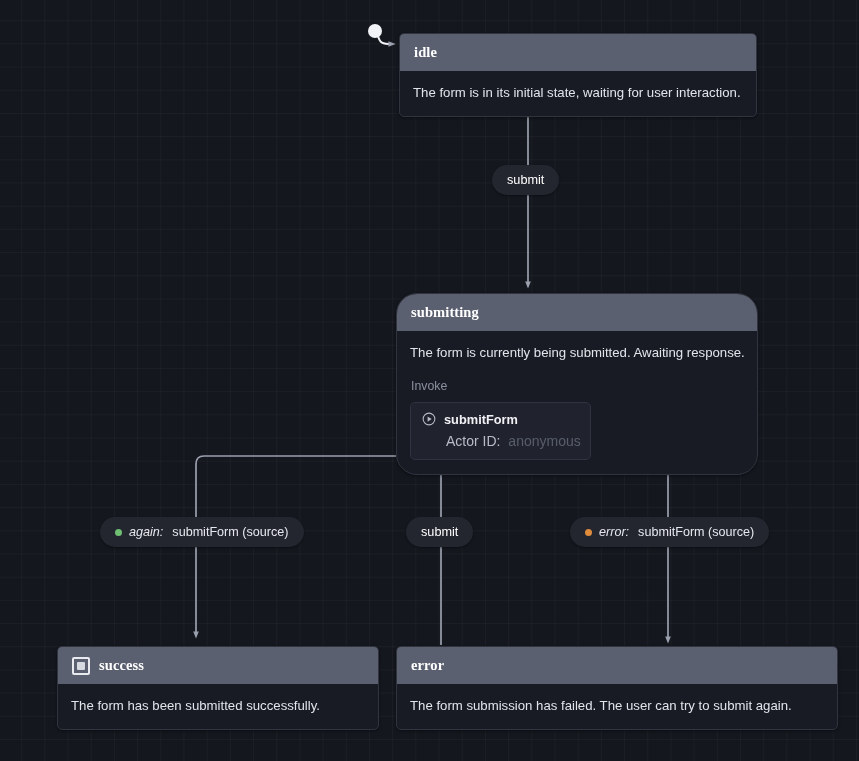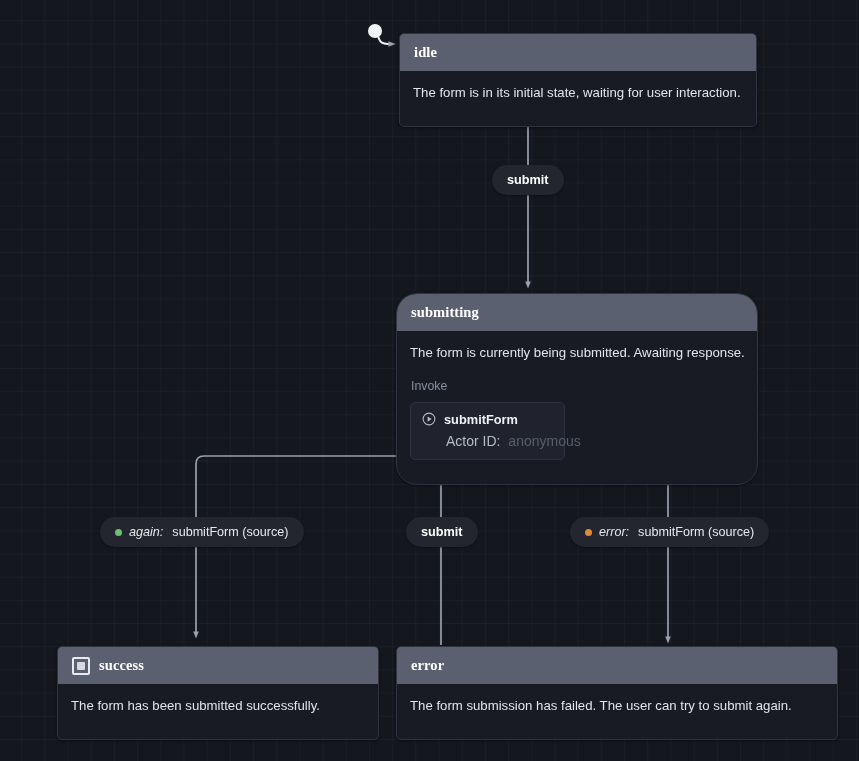--- a/index.html
+++ b/index.html
@@ -50,21 +50,21 @@
     font-family: Liberation Serif, serif;
   }
   .node-title {
     color: #ffffff;
     font-size: 14.5px;
     font-weight: bold;
     letter-spacing: 0.1px;
     white-space: nowrap;
   }
   .node-body {
-    padding: 13px 13px 24px 13px;
+    padding: 13px 13px 14px 13px;
   }
   .node-desc {
     color: #e2e4ea;
     font-size: 13.2px;
     line-height: 1.35;
     white-space: nowrap;
   }
 
   
   .final-icon {
@@ -90,21 +90,21 @@
   .section-label {
     color: #8a8f9e;
     font-size: 12.3px;
     margin: 17px 0 9px 1px;
   }
   .invoke-box {
     border: 1px solid #2f3342;
     border-radius: 5px;
     background: #20232e;
     padding: 9px 12px 10px 11px;
-    width: 155px;
+    width: 181px;
     box-sizing: border-box;
   }
   .invoke-top {
     display: flex;
     align-items: center;
     gap: 8px;
   }
   .invoke-name {
     color: #f0f1f5;
     font-size: 12.8px;
@@ -145,21 +145,21 @@
     font-style: italic;
     color: #e6e8ee;
   }
   .ev-text {
     font-size: 12.6px;
     color: #e6e8ee;
     margin-left: 2px;
   }
   .ev-plain {
     font-size: 12.7px;
-    font-weight: bold;
+    font-weight: normal;
     color: #ffffff;
   }
 
   
   .initial-dot {
     position: absolute;
     width: 14px;
     height: 14px;
     border-radius: 50%;
     background: #f2f3f7;

